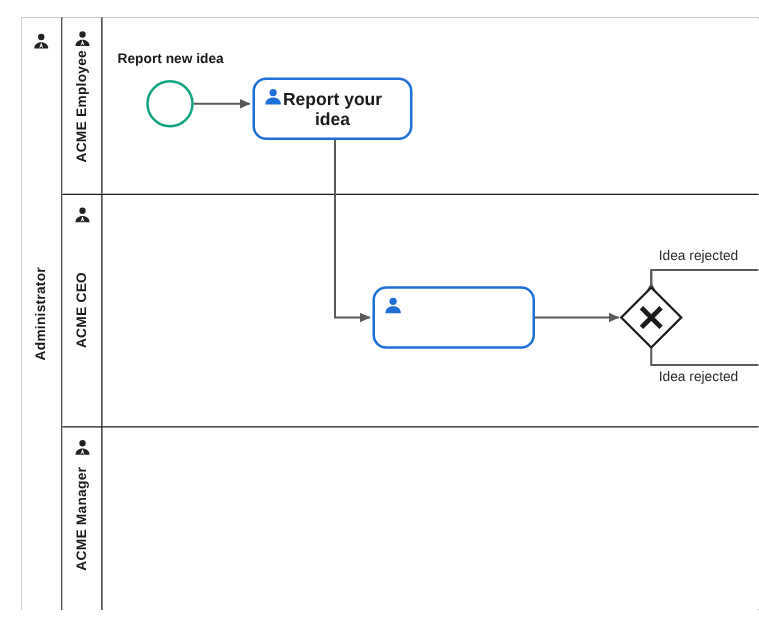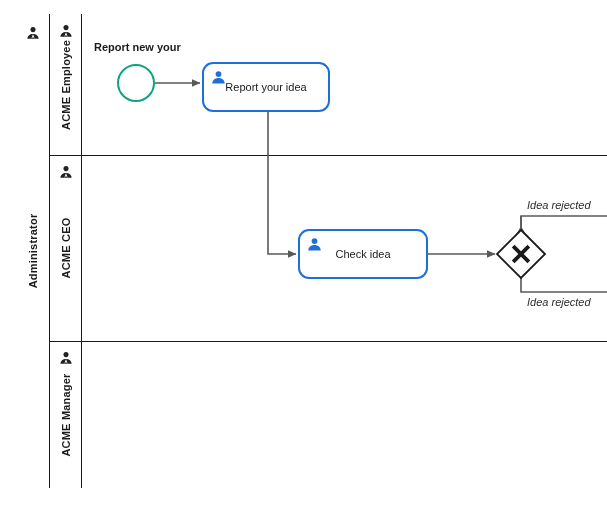--- a/index.html
+++ b/index.html
@@ -121,22 +121,22 @@
   }
   .task-label {
     position: absolute;
     left: 0;
     top: 0;
     width: 100%;
     height: 100%;
     display: flex;
     align-items: center;
     justify-content: center;
-    font-size: 11px;
-    font-weight: normal;
+    font-size: 14px;
+    font-weight: bold;
     color: #1a1a1a;
     text-align: center;
     box-sizing: border-box;
     padding: 0 8px;
   }
   .task-icon {
     position: absolute;
     left: 7px;
     top: 6px;
     width: 15px;
@@ -148,21 +148,20 @@
   .event-label {
     position: absolute;
     font-size: 11px;
     font-weight: bold;
     color: #1a1a1a;
     white-space: nowrap;
   }
   .flow-label {
     position: absolute;
     font-size: 11px;
-    font-style: italic;
     color: #2b2b2b;
     white-space: nowrap;
   }
   svg.overlay {
     position: absolute;
     left: 0;
     top: 0;
     width: 607px;
     height: 506px;
     pointer-events: none;
@@ -255,40 +254,39 @@
       <path d="M521,226 L516.2,234.6 L521,232.6 L525.8,234.6 Z" fill="#595959"></path>
       <path d="M521,216 L521,228" stroke="#595959" stroke-width="1.6" fill="none"></path>
     </g>
 
     <g>
       <path d="M521,278 L521,292 L607,292" stroke="#595959" stroke-width="1.6" fill="none"></path>
     </g>
   </svg>
 
   <div class="start-event" style="left:117px; top:64px; width:38px; height:38px; border:2px solid #0FA47F;"></div>
-  <div class="event-label" style="left:94px; top:41px;">Report new your</div>
+  <div class="event-label" style="left:94px; top:41px;">Report new idea</div>
 
   <div class="task" style="left:202px; top:62px; width:128px; height:50px;">
     <span class="task-icon">
       <svg viewBox="0 0 16 16" width="15" height="15" aria-hidden="true">
         <circle cx="8" cy="4.3" r="3.1" fill="#1F6FD8"></circle>
         <path d="M1.4 14.4c0-3.5 2.9-5.8 6.6-5.8s6.6 2.3 6.6 5.8z" fill="#1F6FD8"></path>
       </svg>
     </span>
     <span class="task-label">Report your idea</span>
   </div>
 
   <div class="task" style="left:298px; top:229px; width:130px; height:50px;">
     <span class="task-icon">
       <svg viewBox="0 0 16 16" width="15" height="15" aria-hidden="true">
         <circle cx="8" cy="4.3" r="3.1" fill="#1F6FD8"></circle>
         <path d="M1.4 14.4c0-3.5 2.9-5.8 6.6-5.8s6.6 2.3 6.6 5.8z" fill="#1F6FD8"></path>
       </svg>
     </span>
-    <span class="task-label">Check idea</span>
   </div>
 
   <div class="gateway" style="left:495px; top:228px; width:52px; height:52px;">
     <svg width="52" height="52" viewBox="0 0 52 52" aria-hidden="true">
       <polygon points="26,2 50,26 26,50 2,26" fill="#ffffff" stroke="#1a1a1a" stroke-width="1.8"></polygon>
       <g fill="#1a1a1a">
         <path d="M19.5,16.8 L26,23.3 L32.5,16.8 L35.2,19.5 L28.7,26 L35.2,32.5
                  L32.5,35.2 L26,28.7 L19.5,35.2 L16.8,32.5 L23.3,26 L16.8,19.5 Z"></path>
       </g>
     </svg>

